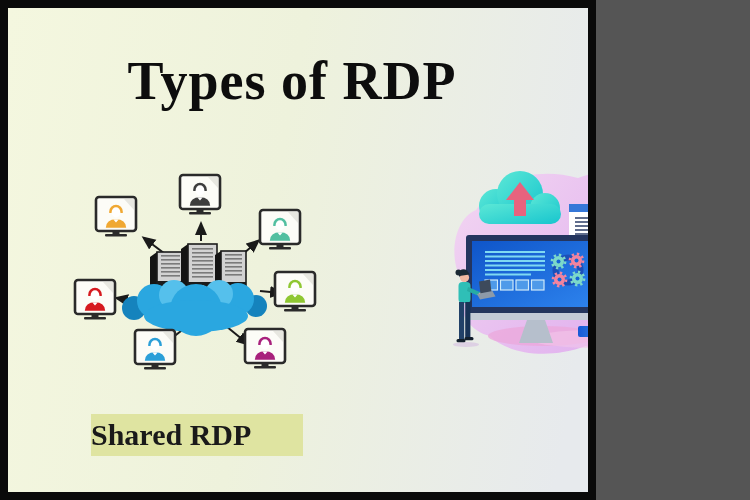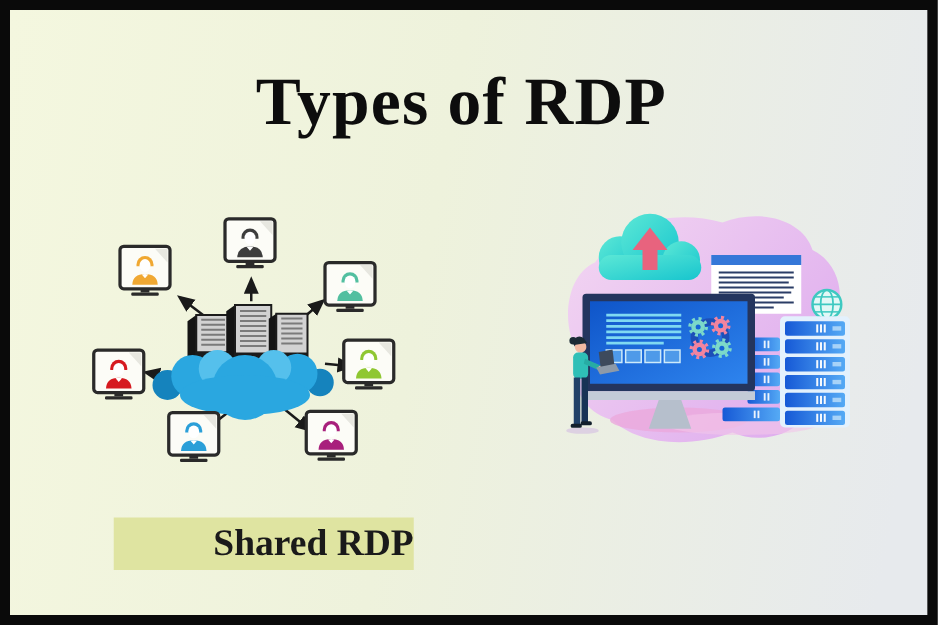--- a/index.html
+++ b/index.html
@@ -1,32 +1,32 @@
 <!DOCTYPE html>
 <html><head>
 <meta charset="utf-8">
 <style>
   html,body{margin:0;padding:0;background:#555;}
   .frame{
-    position:relative;width:750px;height:500px;box-sizing:border-box;
+    position:relative;width:596px;height:500px;box-sizing:border-box;
     border:8px solid #0a0a0a;overflow:hidden;
     background:linear-gradient(100deg,#f4f7df 0%,#eef2dc 45%,#e7eaed 95%);
     font-family:"Liberation Serif", serif;
   }
   .title{
     position:absolute;top:42px;left:0;width:100%;text-align:center;
     font-size:54px;font-weight:bold;letter-spacing:1px;color:#0d0d0d;
     transform:translateX(-6px);
   }
   .illus{position:absolute;}
   #shared-illus{left:30px;top:140px;width:340px;height:260px;}
   #admin-illus{left:420px;top:150px;width:300px;height:230px;}
   .label-box{
-    position:absolute;display:flex;align-items:center;justify-content:flex-end;
-    font-weight:bold;font-size:30px;color:#1a1a1a;padding-left:28px;
+    position:absolute;display:flex;align-items:center;justify-content:flex-start;
+    font-weight:bold;font-size:30px;color:#1a1a1a;
   }
   #shared-label{left:83px;top:406px;width:212px;height:42px;}
   #admin-label{left:448px;top:408px;width:219px;height:40px;}
   svg{display:block;width:100%;height:100%;}
 </style>
 </head>
 <body>
 
 <div class="frame">
 

